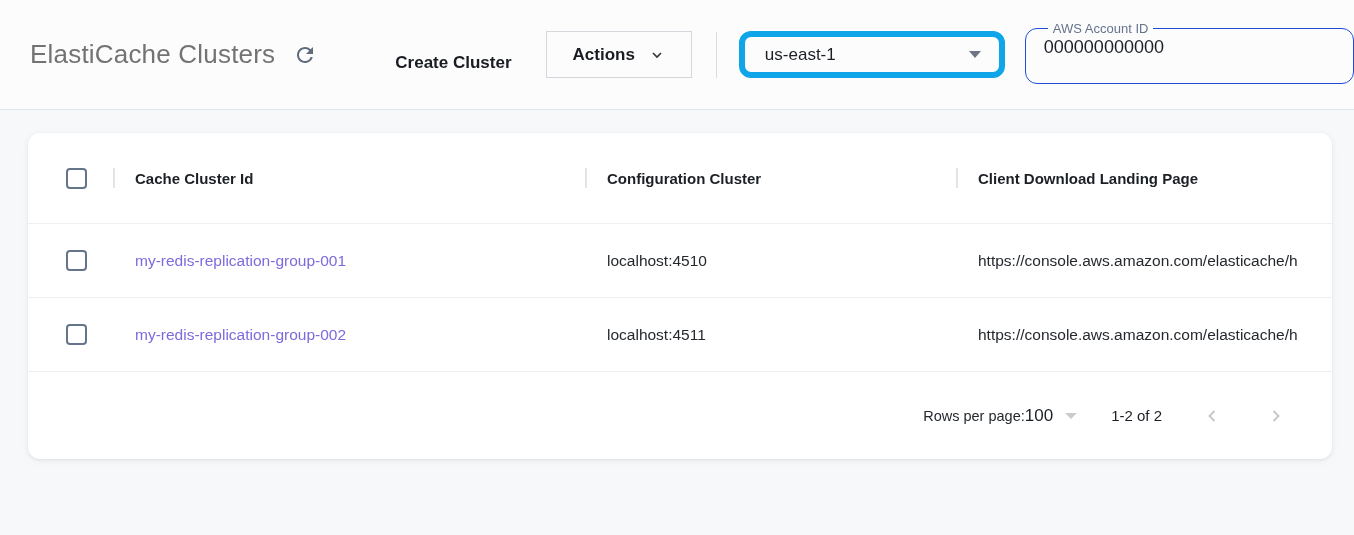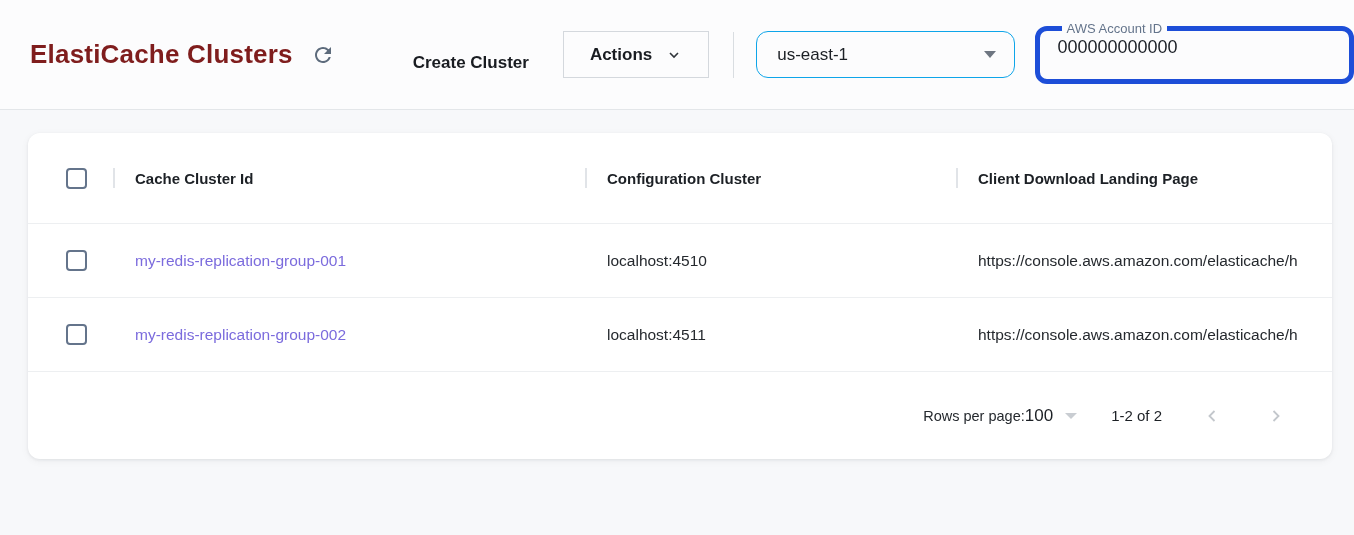--- a/index.html
+++ b/index.html
@@ -14,23 +14,23 @@
   .topbar {
     height: 110px;
     background: #fcfcfd;
     border-bottom: 1px solid #e3e6e9;
     display: flex;
     align-items: center;
   }
   .title-group { display: flex; align-items: center; margin-left: 30px; }
   .page-title {
     font-size: 26px;
-    font-weight: 700;
+    font-weight: 400;
     letter-spacing: 0.2px;
-    color: #7f1d1d;
+    color: #737373;
     white-space: nowrap;
   }
   .refresh-btn {
     margin-left: 16px;
     width: 28px; height: 28px;
     display: flex; align-items: center; justify-content: center;
     cursor: pointer;
     background: none; border: none;
   }
   .refresh-btn svg { width: 24px; height: 24px; fill: #5d6b7c; }
@@ -66,39 +66,39 @@
   .topbar-divider {
     margin-left: 24px;
     width: 1px; height: 46px;
     background: #d9dde1;
   }
 
   .region-select {
     margin-left: 22px;
     width: 268px; height: 47px;
     background: #fcfcfd;
-    border: 1px solid #0ea5e9;
+    border: 6px solid #0ea5e9;
     border-radius: 12px;
     display: flex; align-items: center;
     padding: 0 18px 0 20px;
     cursor: pointer;
   }
   .region-select .value { font-size: 17px; color: #1c2025; flex: 1; }
   .caret-down {
     width: 0; height: 0;
     border-left: 6px solid transparent;
     border-right: 6px solid transparent;
     border-top: 7px solid #6e7681;
   }
 
   .account-field {
     margin-left: 20px;
     width: 332px;
     height: 62px;
-    border: 5px solid #1d4ed8;
+    border: 1px solid #1d4ed8;
     border-radius: 12px;
     padding: 0 14px;
     background: transparent;
     position: relative;
     top: -2px;
   }
   .account-field legend {
     font-size: 13px;
     color: #64748b;
     padding: 0 5px;

